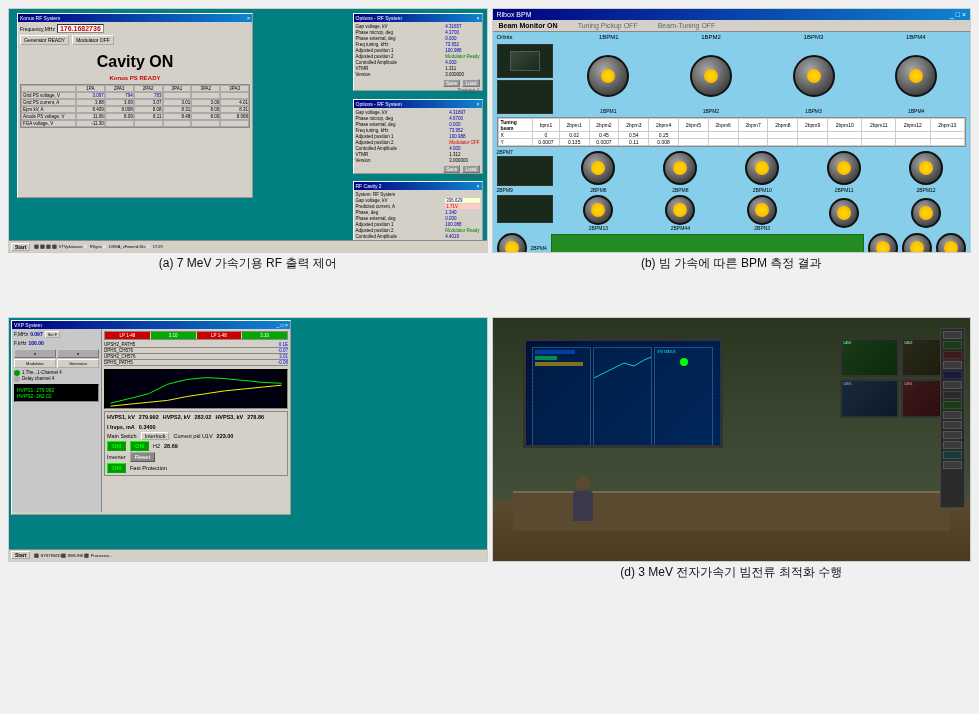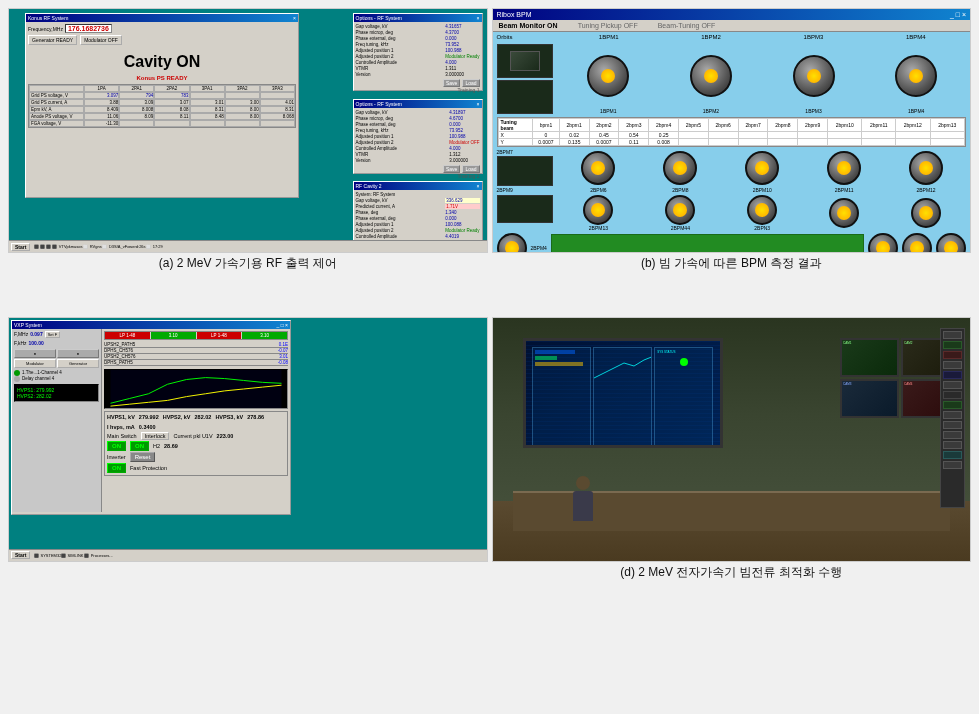--- a/index.html
+++ b/index.html
@@ -226,21 +226,21 @@
 
 <div class="main-container">
 
   <div class="cell">
     <div class="panel panel-a">
 
       <div class="rf-system">
 
         <div style="position:absolute;top:0;left:0;right:0;bottom:12px;background:#008080;"></div>
 
-        <div class="inner-rf-win" style="top:4px;left:16px;width:274px;height:185px;">
+        <div class="inner-rf-win" style="top:4px;left:8px;width:236px;height:185px;">
           <div class="inner-rf-title">
             <span>Konus RF System</span>
             <span>×</span>
           </div>
           <div class="inner-rf-body">
             <div style="display:flex;align-items:center;gap:2px;margin-bottom:2px;">
               <span>Frequency,MHz</span>
               <span style="background:#fff;border:1px inset #888;padding:0 2px;color:#cc0000;font-weight:bold;font-size:7px;">176.1682736</span>
             </div>
 
@@ -399,21 +399,21 @@
 
           </div>
         </div>
 
         <div class="taskbar">
           <button class="start-btn">Start</button>
           <span style="margin-left:4px;font-size:4px;">⬛ ⬛ ⬛ ⬛ VTVpkmasos ⬜ RVgns ⬜ D3S/A_vFowerd:26s ⬜ 17:29</span>
         </div>
       </div>
     </div>
-    <div class="sub-caption sub-caption-ko">(a) 2 MeV 가속기용 RF 출력 제어</div>
+    <div class="sub-caption sub-caption-ko">(a) 7 MeV 가속기용 RF 출력 제어</div>
   </div>
 
   <div class="cell">
     <div class="panel panel-b">
       <div class="bpm-window">
 
         <div class="bpm-title-bar">
           <span>Ribox BPM</span>
           <span>_ □ ×</span>
         </div>
@@ -794,16 +794,16 @@
           <div style="height:8px;background:#1a3a1a;border:1px solid #2a5a2a;"></div>
           <div style="height:8px;background:#3a3a3a;border:1px solid #555;"></div>
           <div style="height:8px;background:#3a3a3a;border:1px solid #555;"></div>
           <div style="height:8px;background:#3a3a3a;border:1px solid #555;"></div>
           <div style="height:8px;background:#3a3a3a;border:1px solid #555;"></div>
           <div style="height:8px;background:#1a3a3a;border:1px solid #2a5a5a;"></div>
           <div style="height:8px;background:#3a3a3a;border:1px solid #555;"></div>
         </div>
       </div>
     </div>
-    <div class="sub-caption sub-caption-ko">(d) 2 MeV 전자가속기 빔전류 최적화 수행</div>
+    <div class="sub-caption sub-caption-ko">(d) 3 MeV 전자가속기 빔전류 최적화 수행</div>
   </div>
 
 </div>
 
 </body></html>

